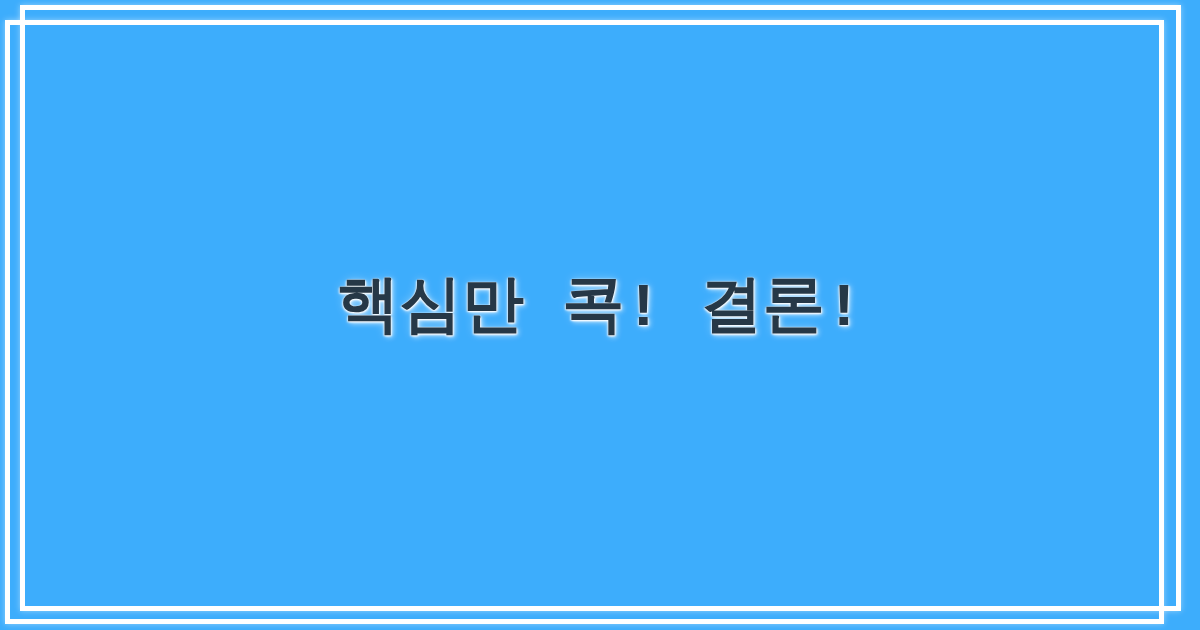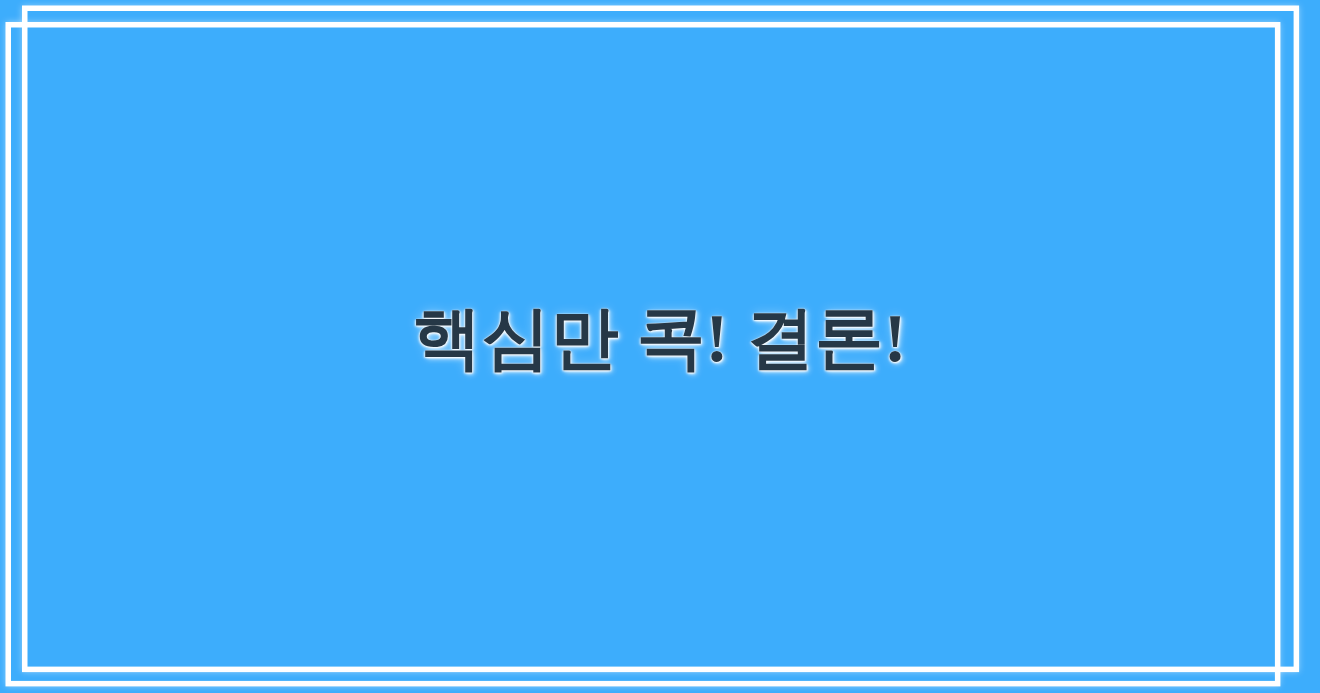--- a/index.html
+++ b/index.html
@@ -55,21 +55,21 @@
   
   .headline-wrap {
     position: absolute;
     inset: 0;
     display: flex;
     align-items: center;
     justify-content: center;
   }
 
   .headline {
-    font-family: Liberation Serif, serif;
+    font-family: Liberation Mono, monospace;
     font-weight: 700;
     font-size: 62px;
     line-height: 1.25;
     letter-spacing: 0.5px;
     color: #263847;
     text-align: center;
     white-space: pre;
     margin: 3px;
     padding: 0 40px;
     transform: translateY(-6px);

